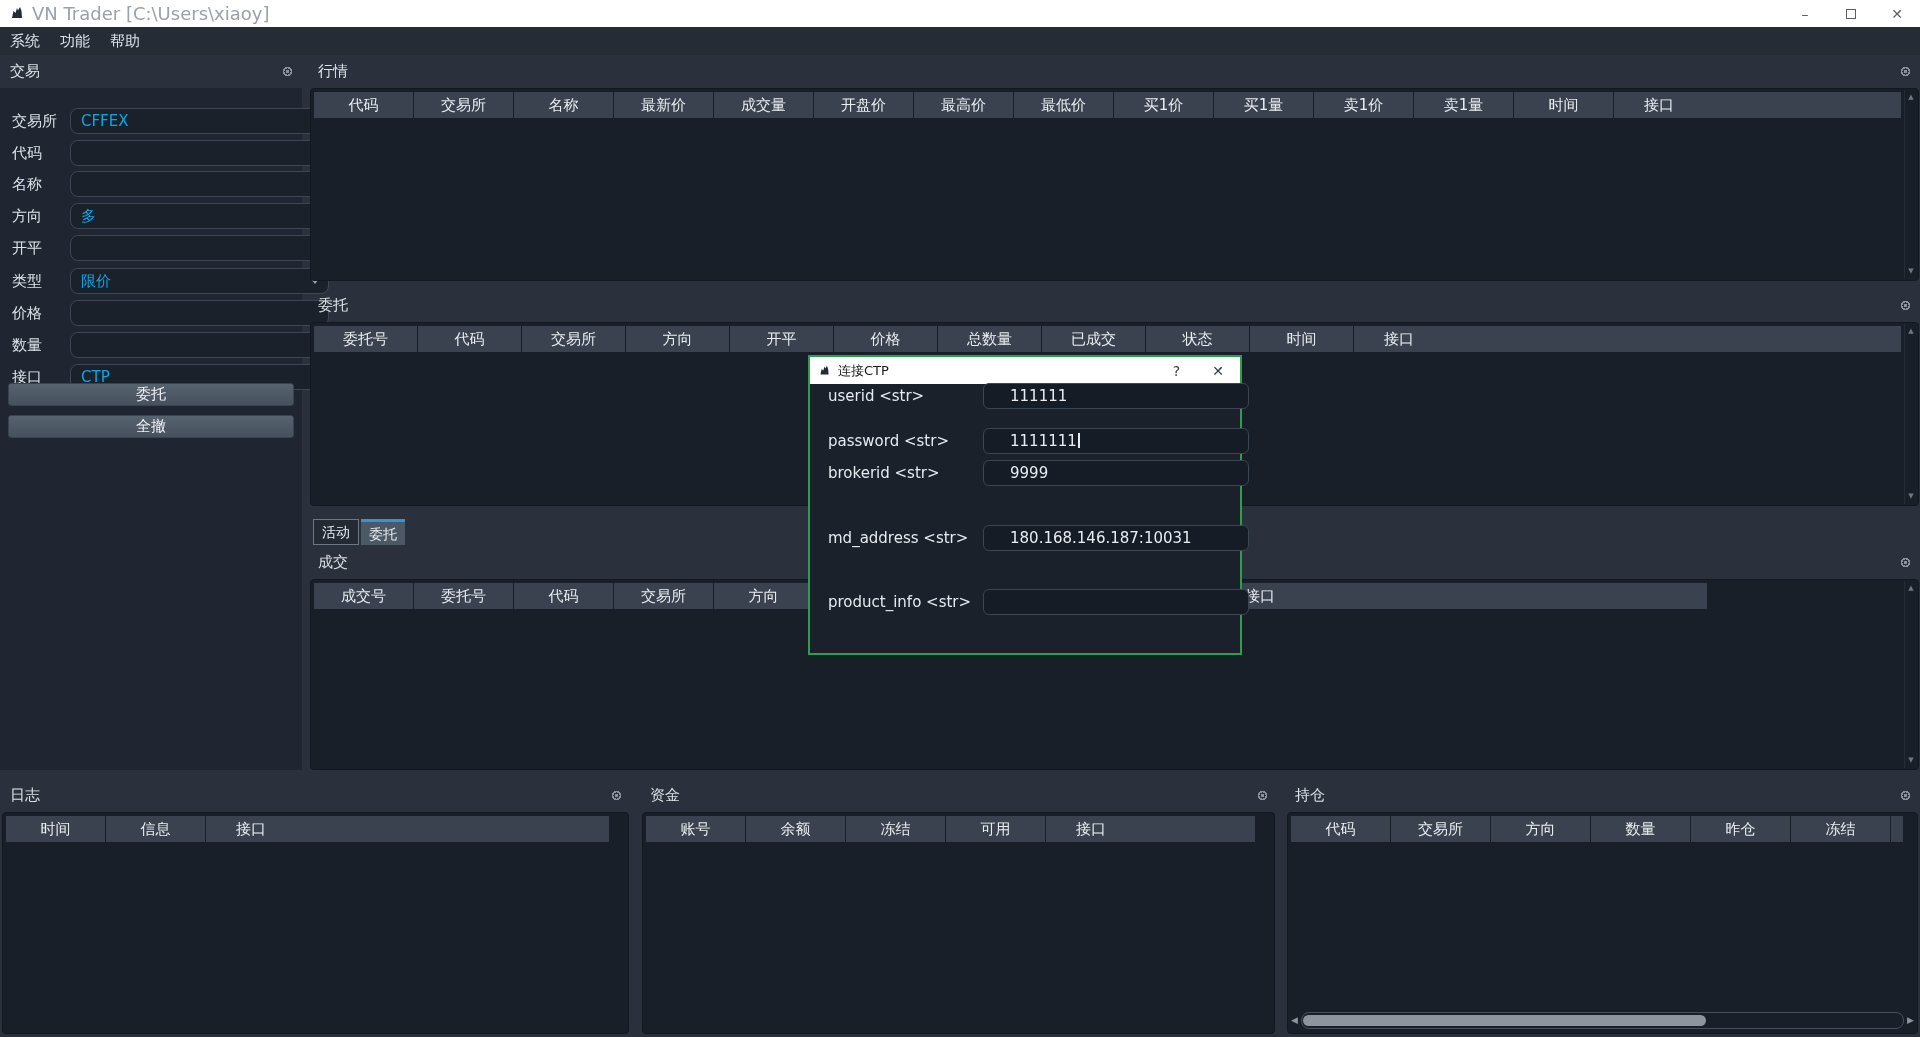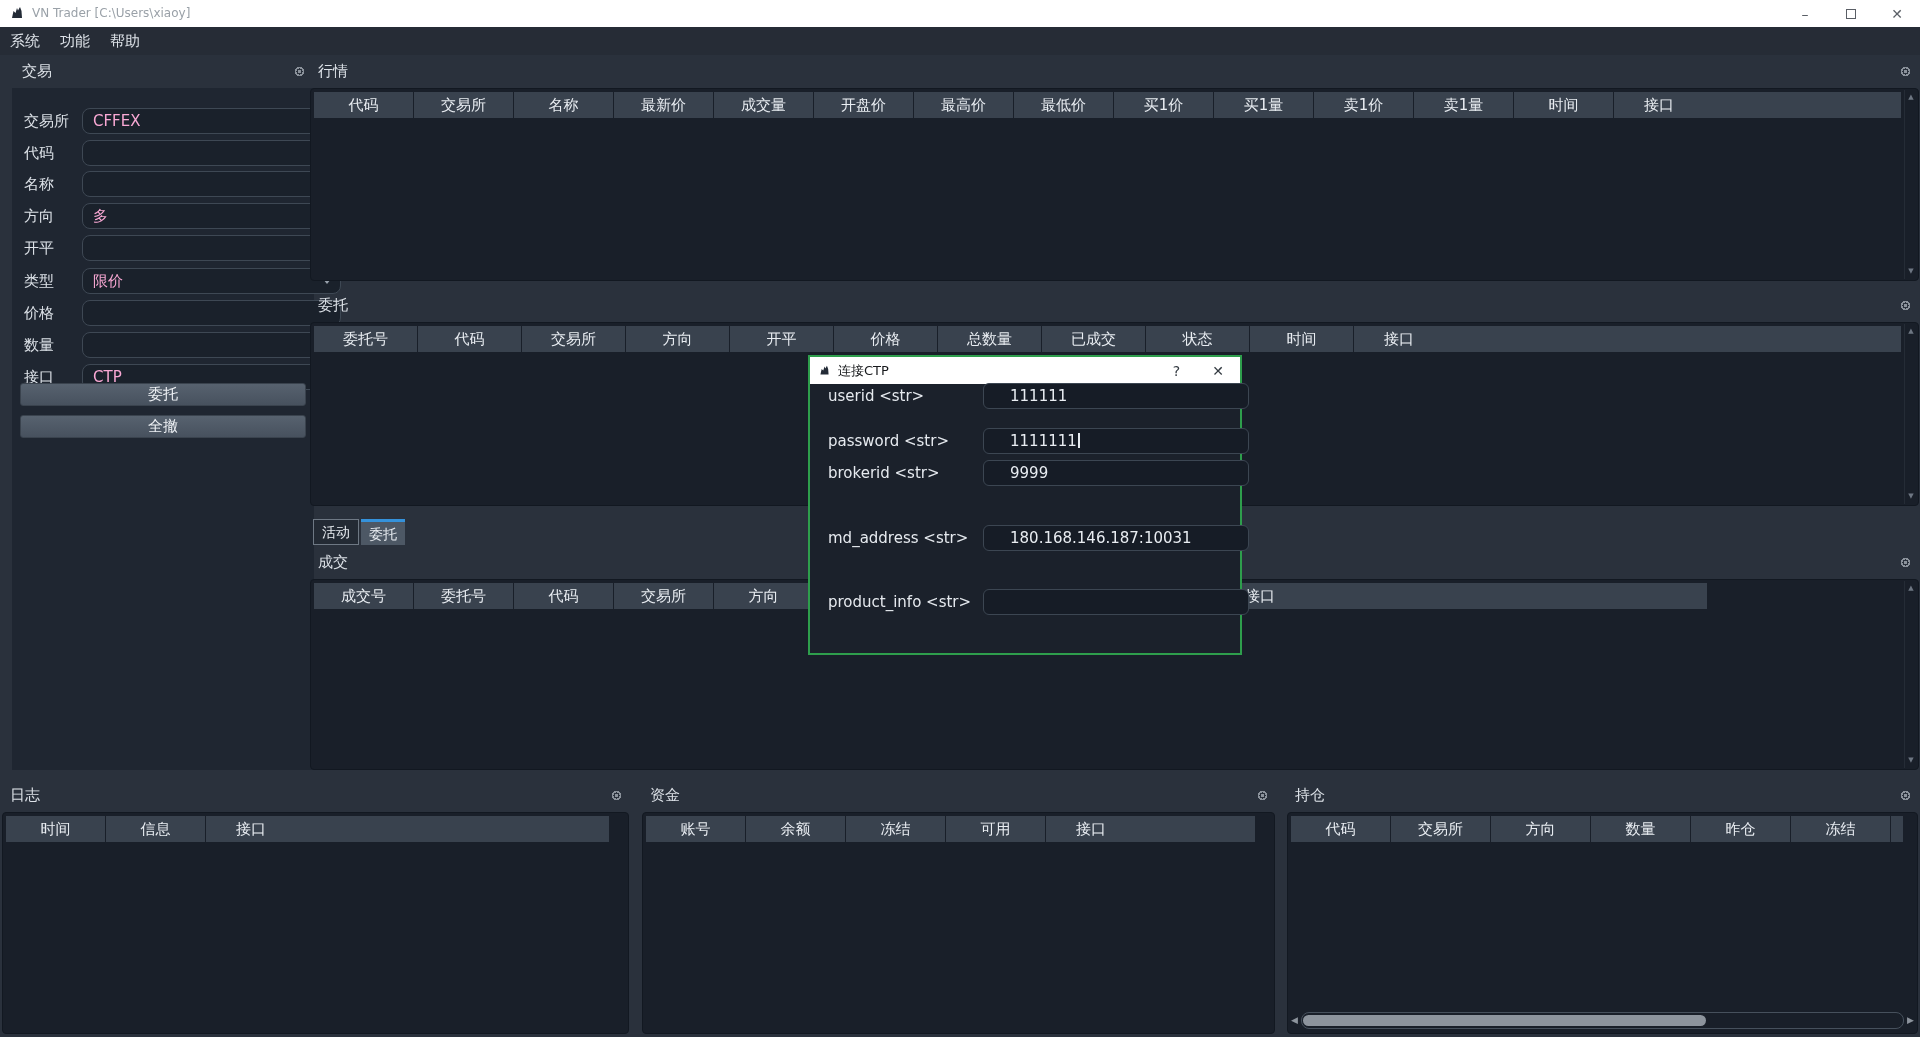--- a/index.html
+++ b/index.html
@@ -5,21 +5,21 @@
   * { margin:0; padding:0; box-sizing:border-box; }
   html,body { background:#111; }
   #app {
     position:relative; width:1920px; height:1037px; overflow:hidden;
     background:#2a313c; font-family:"DejaVu Sans", sans-serif;
     color:#dfe4ea; -webkit-font-smoothing:antialiased;
   }
   
   .titlebar { position:absolute; top:0; left:0; right:0; height:27px; background:#ffffff; }
   .app-icon { position:absolute; left:9px; top:5px; width:16px; height:16px; }
-  .win-title { position:absolute; left:32px; top:0; line-height:27px; font-size:12px; color:#9aa1a8; }
+  .win-title { position:absolute; left:32px; top:0; line-height:27px; font-size:18px; color:#9aa1a8; }
   .win-controls { position:absolute; right:0; top:0; height:27px; display:flex; }
   .win-btn { width:46px; height:27px; display:flex; align-items:center; justify-content:center; color:#5a5f66; font-size:14px; }
   .max-glyph { width:10px; height:10px; border:1px solid #5a5f66; }
   .menubar { position:absolute; top:27px; left:0; right:0; height:28px; background:#262c36; display:flex; align-items:center; }
   .menu-item { padding:0 10px; font-size:15px; color:#dce1e7; height:100%; line-height:28px; }
   
   .panel { position:absolute; }
   .panel-title { position:relative; height:33px; line-height:33px; padding-left:10px; font-size:15px; color:#dce1e7; }
   .float-btn { position:absolute; right:9px; top:11px; width:11px; height:11px; border-radius:50%;
     background:radial-gradient(circle at 50% 50%, #8b929b 0 1.6px, transparent 1.7px 3px, #8b929b 3.1px 4.6px, transparent 4.7px); }
@@ -34,21 +34,21 @@
   .trades-last { flex:0 0 486px; width:486px; text-align:left; padding-left:24px; }
   .stub-cell { flex:0 0 12px; width:12px; height:26px; background:#39424e; }
   .vscroll { position:absolute; top:1px; bottom:1px; right:1px; width:13px; border-left:1px solid #252c36;
     display:flex; flex-direction:column; justify-content:space-between; align-items:center; padding:4px 0; }
   .vscroll span { font-size:7px; color:#6d7682; line-height:7px; }
   
   .trade-body { position:absolute; left:0; right:0; top:33px; bottom:0; background:#1f2631; }
   .trow { position:absolute; left:0; width:100%; height:26px; }
   .trow .flabel { position:absolute; left:12px; line-height:26px; font-size:15px; color:#dde2e8; }
   .fieldbox { position:absolute; left:70px; width:259px; height:26px; background:#1a212b; border:1px solid #3e4854; border-radius:8px;
-    line-height:24px; font-size:15px; color:#f9a8d4; padding:0 10px; white-space:nowrap; overflow:hidden; }
+    line-height:24px; font-size:15px; color:#0ea5e9; padding:0 10px; white-space:nowrap; overflow:hidden; }
   .arrow { position:absolute; right:9px; top:10px; width:0; height:0; border-left:4px solid transparent; border-right:4px solid transparent; border-top:5px solid #98a1ac; }
   .action-btn { position:absolute; left:8px; width:286px; height:23px; background:linear-gradient(#57626f,#47515e); border:1px solid #3a434e;
     border-radius:3px; color:#eef1f5; font-size:15px; display:flex; align-items:center; justify-content:center; }
   
   .tabbar { position:absolute; left:308px; top:512px; width:1612px; height:33px; display:flex; align-items:flex-end; padding-left:5px; gap:2px; }
   .tab { height:26px; line-height:24px; padding:0 8px; font-size:14px; color:#e6eaef; }
   .tab.plain { background:#232a34; border:1px solid #6e7884; }
   .tab.selected { background:#4d5865; border-top:3px solid #3592db; }
   
   .dialog { position:absolute; left:808px; top:355px; width:434px; height:300px; background:#1b212b; border:2px solid #2e9e4c; z-index:10; }
@@ -91,21 +91,21 @@
         </div>
     </div>
   </div>
 
   <div class="menubar">
     <div class="menu-item">系统</div>
     <div class="menu-item">功能</div>
     <div class="menu-item">帮助</div>
   </div>
 
-  <div class="panel" style="left:0; top:55px; width:302px; height:715px;margin-left:12px;">
+  <div class="panel" style="left:0; top:55px; width:302px; height:715px;">
     <div class="panel-title">交易</div>
     <div class="float-btn"></div>
     <div class="trade-body">
       <div class="trow" style="top:20px;">
           <span class="flabel">交易所</span>
         <div class="fieldbox"><span>CFFEX</span><span class="arrow"></span></div>
         </div>
       <div class="trow" style="top:52px;">
           <span class="flabel">代码</span>
         <div class="fieldbox"><span></span></div>

